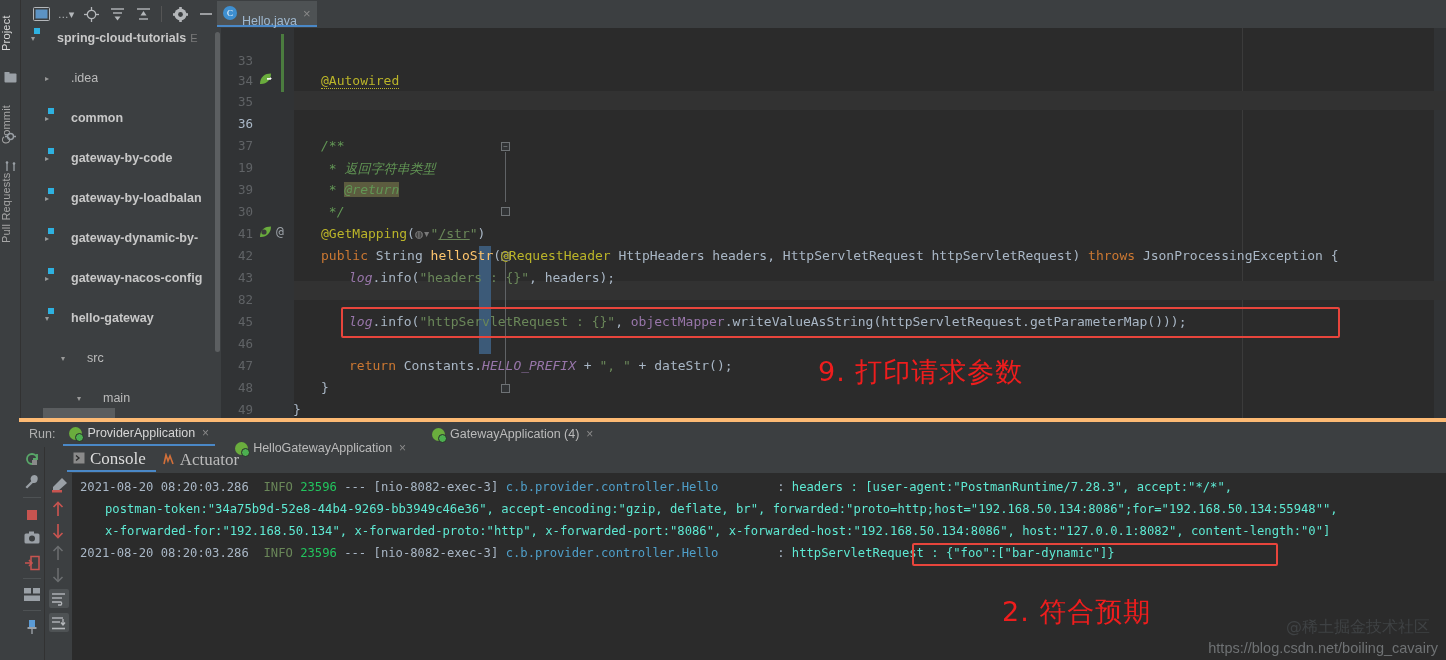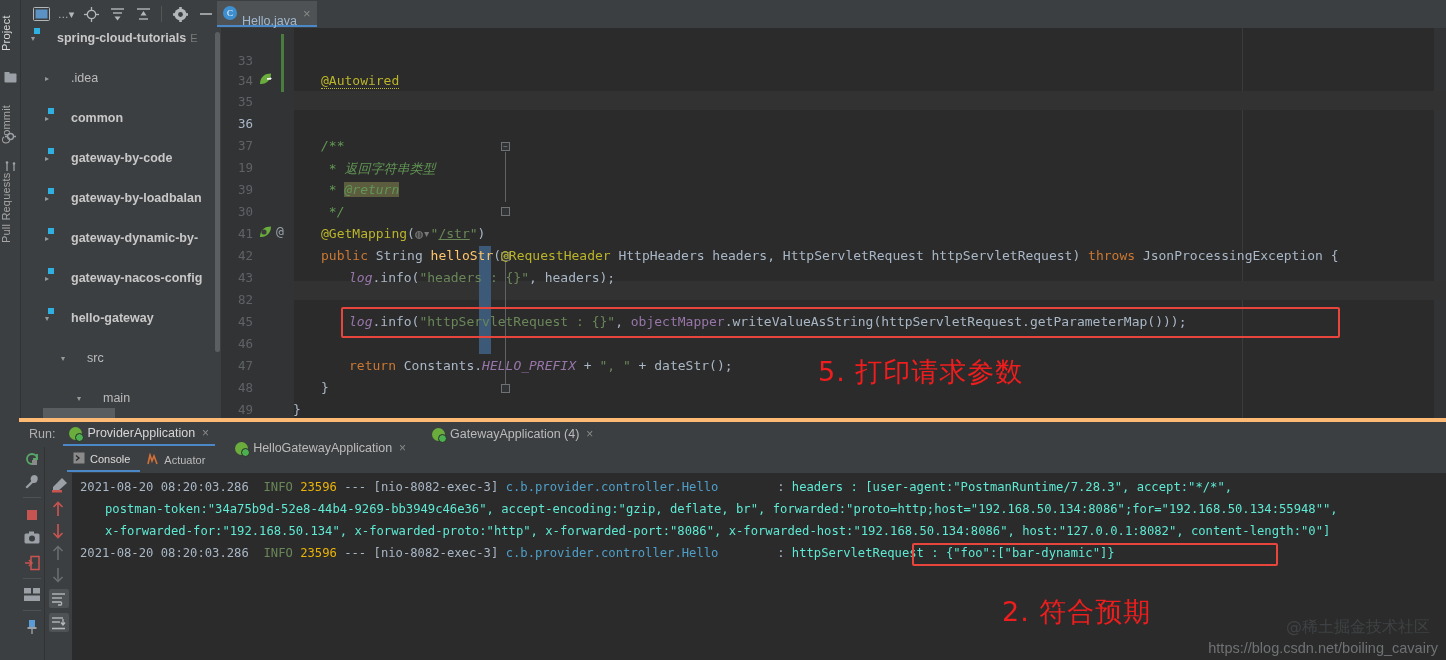--- a/index.html
+++ b/index.html
@@ -152,21 +152,21 @@
     width: 13px; height: 13px; border-radius: 50%;
     background: #6aad3d; margin-right: 5px; position: relative; flex: 0 0 13px;
   }
   .runico:after {
     content: ""; position: absolute; right: -2px; bottom: -2px;
     width: 7px; height: 7px; border-radius: 50%; background: #4caf50;
     border: 1px solid #2b2b2b;
   }
   .subtabs {
     position: absolute; left: 48px; top: 25px; height: 25px; right: 0;
-    display: flex; align-items: center; font-size: 11px;
+    display: flex; align-items: center; font-size: 17px; font-family: Liberation Serif, serif;
   }
   .stab { display: flex; align-items: center; height: 25px; padding: 0 10px 0 6px; color: #bbbbbb; }
   .stab.sel { border-bottom: 2px solid #4a88c7; color: #dcdcdc; }
 
   .leftbar {
     position: absolute; left: 0; top: 25px; width: 26px; bottom: 0;
     background: #3c3f41; border-right: 1px solid #323232;
   }
   .lb-ic {
     position: absolute; left: 5px; width: 16px; height: 16px;
@@ -183,21 +183,21 @@
     position: absolute; left: 53px; top: 51px; right: 0; bottom: 0;
     background: #2b2b2b; overflow: hidden;
   }
   .logline {
     position: absolute; left: 8px;
     font-family: "DejaVu Sans Mono", monospace; font-size: 12.2px;
     white-space: pre; color: #a9b7c6;
   }
   .lg-dt { color: #a9b7c6; }
   .lg-info { color: #6a8759; }
-  .lg-pid { color: #eab308; }
+  .lg-pid { color: #22c55e; }
   .lg-thr { color: #a9b7c6; }
   .lg-cls { color: #4f9fc9; }
   .lg-msg { color: #5eead4; }
   .watermark {
     position: absolute; right: 8px; bottom: 4px;
     color: #6f7274; font-size: 14.5px; white-space: nowrap;
     font-family: "Liberation Sans", sans-serif;
   }
   .watermark2 {
     position: absolute; right: 16px; bottom: 22px;
@@ -454,21 +454,21 @@
 
     <div class="codeline" style="top:286px;left:128px;"><span class="fld" style="font-style:italic;">log</span>.info(<span class="str">"httpServletRequest : {}"</span>, <span class="fld">objectMapper</span>.writeValueAsString(httpServletRequest.getParameterMap()));</div>
 
     <div class="codeline" style="top:330px;left:128px;"><span class="kw">return</span> <span class="cls">Constants</span>.<span class="stc">HELLO_PREFIX</span> + <span class="str">", "</span> + dateStr();</div>
 
     <div class="codeline" style="top:352px;left:100px;">}</div>
     <div class="codeline" style="top:374px;left:72px;">}</div>
 
     <div class="rbox" style="left:120px;top:279px;width:999px;height:31px;"></div>
 
-    <div class="anno-cn" style="left:597px;top:326px;">5. 打印请求参数</div>
+    <div class="anno-cn" style="left:597px;top:326px;">9. 打印请求参数</div>
   </div>
 
   <div class="runwin">
 
     <div class="runtabs">
       <span class="run-label">Run:</span>
 
       <div class="rtab sel">
         <span class="runico"></span>
         <span>ProviderApplication</span>

